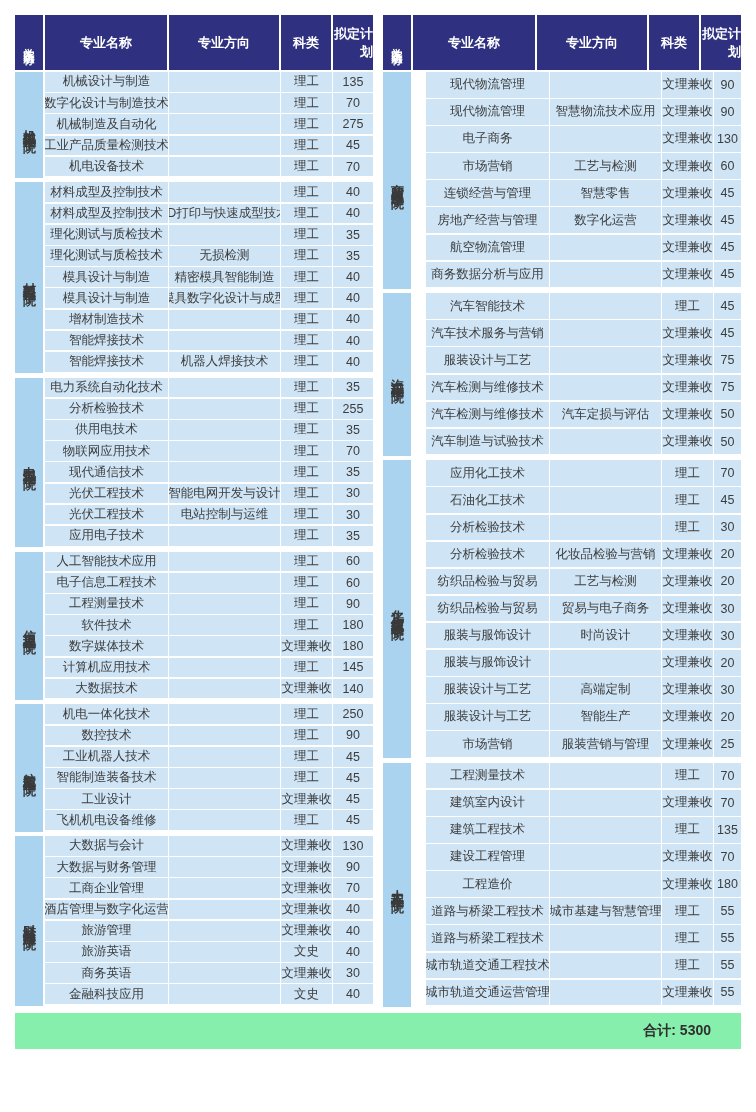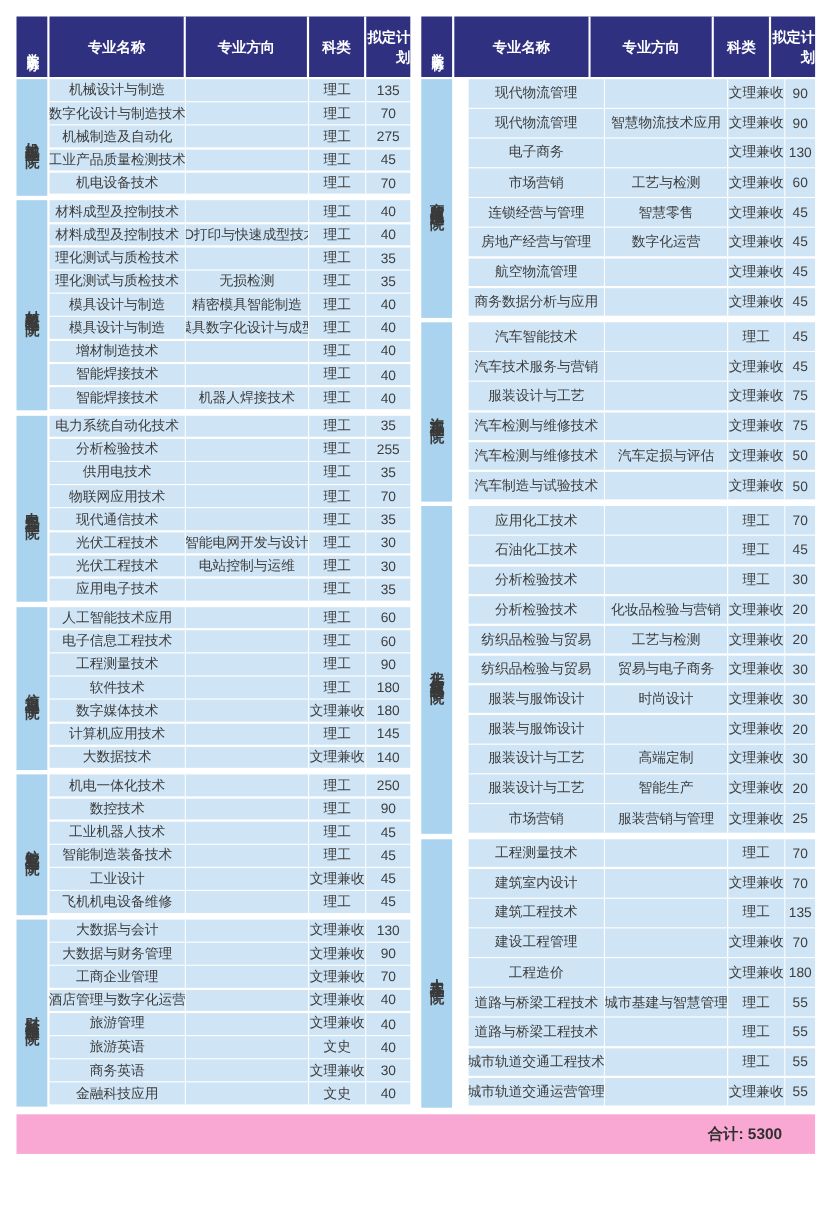--- a/index.html
+++ b/index.html
@@ -62,21 +62,21 @@
     background: #cfe5f6; color: #3d3d3d; font-size: 12.5px;
     display: flex; align-items: center; justify-content: center;
     border-right: 1.5px solid #ffffff;
     overflow: hidden; white-space: nowrap;
   }
   .cell.c-plan { border-right: none; }
 
   
   .total-bar {
     margin-top: 1.5px;
-    height: 36px; background: #f9a8d4;
+    height: 36px; background: #86efac;
     display: flex; align-items: center; justify-content: flex-end;
     padding-right: 30px;
     font-size: 14px; font-weight: bold; color: #2f2f2f;
   }
 </style>
 </head>
 <body>
 
 <div class="page">
 

